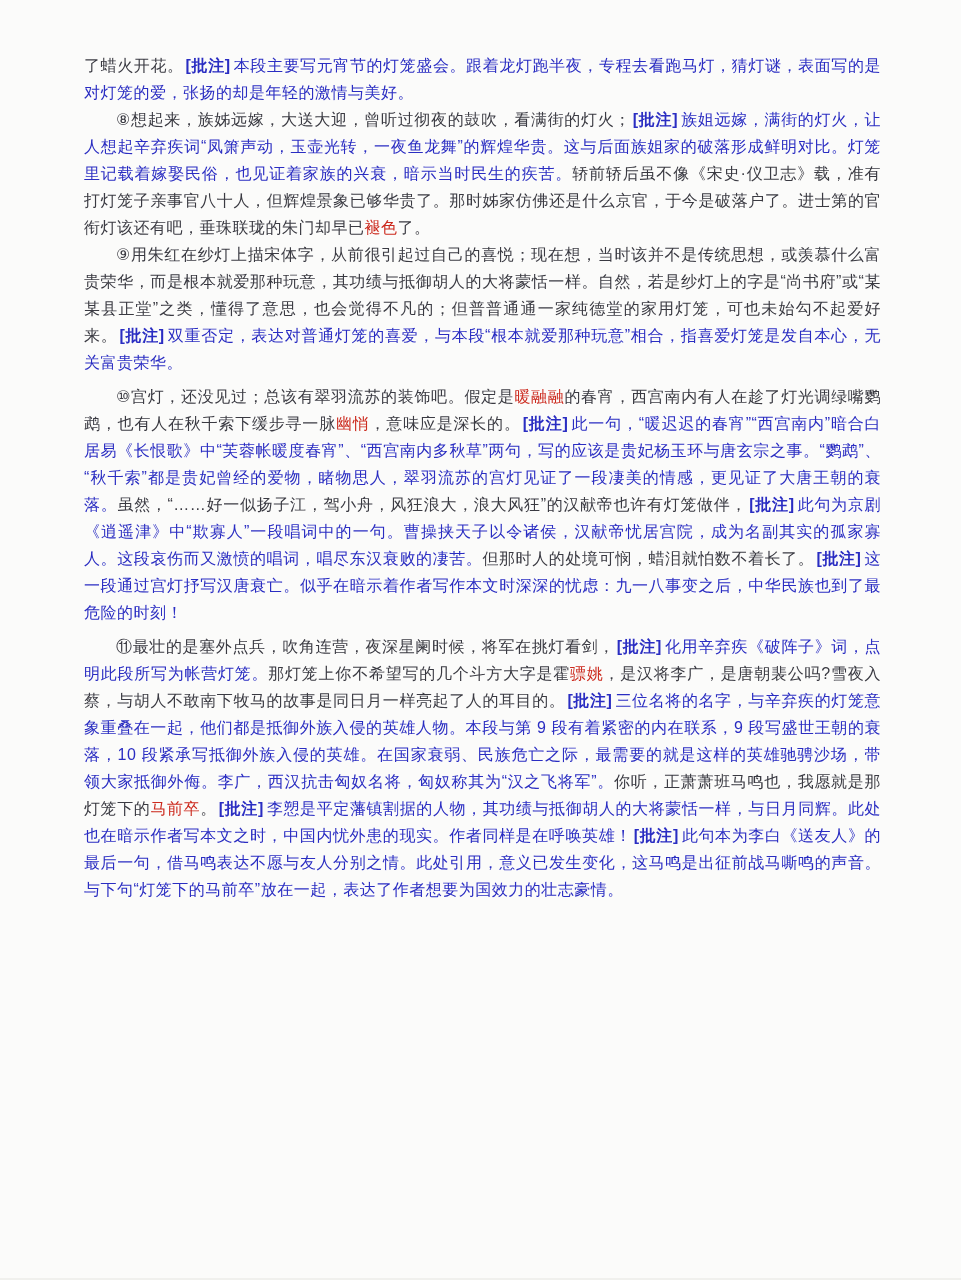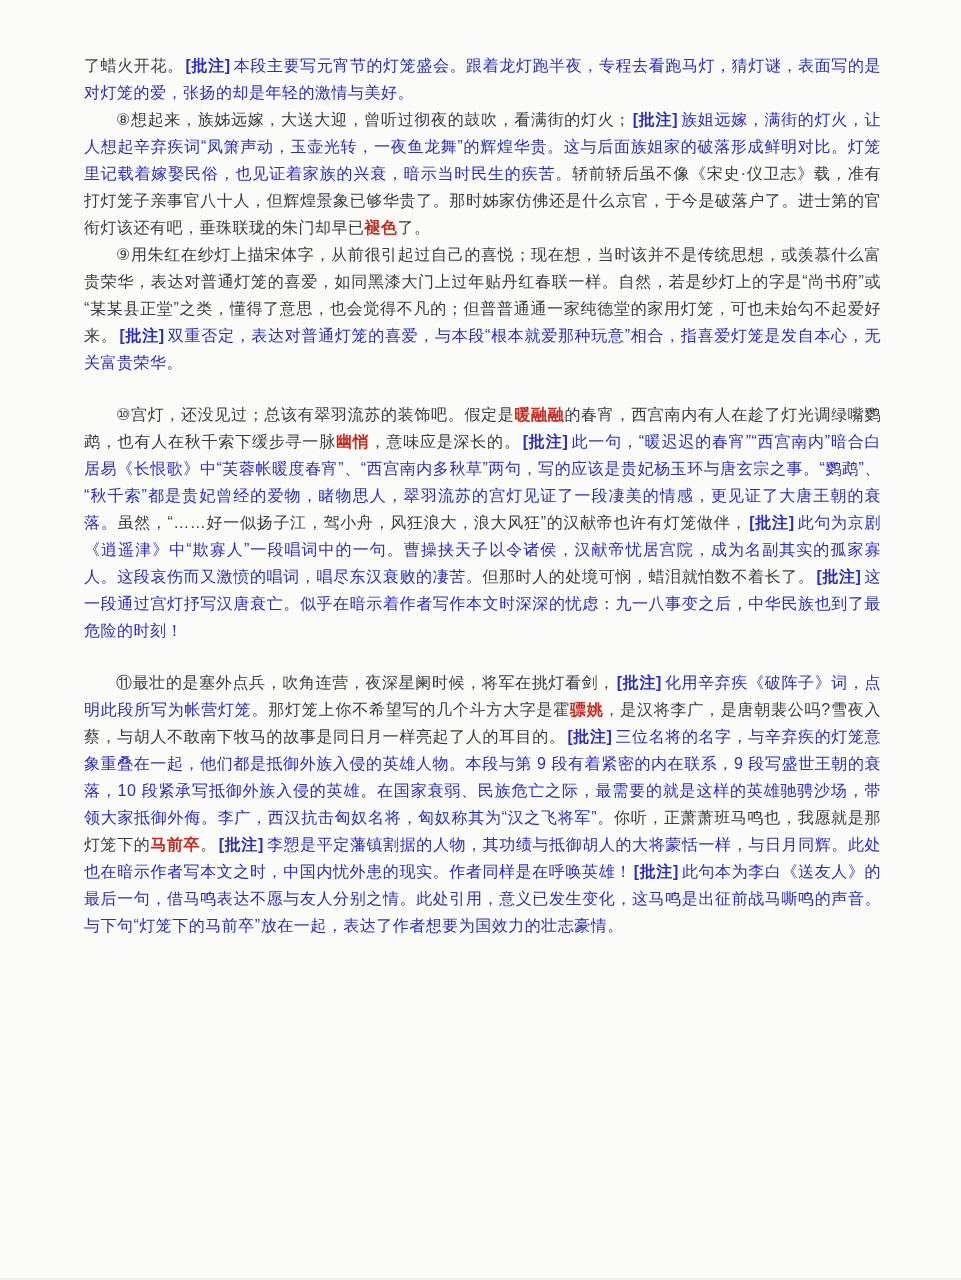--- a/index.html
+++ b/index.html
@@ -24,37 +24,37 @@
     font-size:16px;
     line-height:27px;
     text-align:justify;
     text-justify:inter-character;
     word-break:break-all;
     overflow-wrap:anywhere;
     color:var(--body,#3a3a42);
     letter-spacing:0.5px;
   }
   p.para.indent{ text-indent:2em; }
-  p.para.spaced{ margin-top:25px; }
+  p.para.spaced{ margin-top:7px; }
   .seg-t{ color:var(--body,#3a3a42); }
   .seg-n{ color:var(--note,#2a2dc2); }
   .seg-m{ color:var(--note,#2a2dc2); font-weight:bold; padding:0 3px 0 2px; }
-  .seg-r{ color:var(--hl,#cc2a1e); font-weight:bold; }
+  .seg-r{ color:var(--hl,#cc2a1e); font-weight:normal; }
   .bottom-edge{
     position:absolute;
     left:0;bottom:0;
     width:961px;height:2px;
     background:#f0f0ed;
   }
 </style>
 </head>
 <body>
 
 <div class="page">
   <div class="text-column" id="doc">
       <p class="para"><span class="seg-t">了蜡火开花。</span><span class="seg-m">[批注]</span><span class="seg-n">本段主要写元宵节的灯笼盛会。跟着龙灯跑半夜，专程去看跑马灯，猜灯谜，表面写的是对灯笼的爱，张扬的却是年轻的激情与美好。</span></p>
       <p class="para indent"><span class="seg-t">⑧想起来，族姊远嫁，大送大迎，曾听过彻夜的鼓吹，看满街的灯火；</span><span class="seg-m">[批注]</span><span class="seg-n">族姐远嫁，满街的灯火，让人想起辛弃疾词“凤箫声动，玉壶光转，一夜鱼龙舞”的辉煌华贵。这与后面族姐家的破落形成鲜明对比。灯笼里记载着嫁娶民俗，也见证着家族的兴衰，暗示当时民生的疾苦。</span><span class="seg-t">轿前轿后虽不像《宋史·仪卫志》载，准有打灯笼子亲事官八十人，但辉煌景象已够华贵了。那时姊家仿佛还是什么京官，于今是破落户了。进士第的官衔灯该还有吧，垂珠联珑的朱门却早已</span><span class="seg-r">褪色</span><span class="seg-t">了。</span></p>
-      <p class="para indent"><span class="seg-t">⑨用朱红在纱灯上描宋体字，从前很引起过自己的喜悦；现在想，当时该并不是传统思想，或羡慕什么富贵荣华，表达对普通灯笼的喜爱，如同黑漆大门上过年贴丹红春联一样。自然，若是纱灯上的字是“尚书府”或“某某县正堂”之类，懂得了意思，也会觉得不凡的；但普普通通一家纯德堂的家用灯笼，可也未始勾不起爱好来。</span><span class="seg-m">[批注]</span><span class="seg-n">双重否定，表达对普通灯笼的喜爱，与本段“根本就爱那种玩意”相合，指喜爱灯笼是发自本心，无关富贵荣华。</span></p>
+      <p class="para indent"><span class="seg-t">⑨用朱红在纱灯上描宋体字，从前很引起过自己的喜悦；现在想，当时该并不是传统思想，或羡慕什么富贵荣华，而是根本就爱那种玩意，其功绩与抵御胡人的大将蒙恬一样。自然，若是纱灯上的字是“尚书府”或“某某县正堂”之类，懂得了意思，也会觉得不凡的；但普普通通一家纯德堂的家用灯笼，可也未始勾不起爱好来。</span><span class="seg-m">[批注]</span><span class="seg-n">双重否定，表达对普通灯笼的喜爱，与本段“根本就爱那种玩意”相合，指喜爱灯笼是发自本心，无关富贵荣华。</span></p>
       <p class="para indent spaced"><span class="seg-t">⑩宫灯，还没见过；总该有翠羽流苏的装饰吧。假定是</span><span class="seg-r">暖融融</span><span class="seg-t">的春宵，西宫南内有人在趁了灯光调绿嘴鹦鹉，也有人在秋千索下缓步寻一脉</span><span class="seg-r">幽悄</span><span class="seg-t">，意味应是深长的。</span><span class="seg-m">[批注]</span><span class="seg-n">此一句，“暖迟迟的春宵”“西宫南内”暗合白居易《长恨歌》中“芙蓉帐暖度春宵”、“西宫南内多秋草”两句，写的应该是贵妃杨玉环与唐玄宗之事。“鹦鹉”、“秋千索”都是贵妃曾经的爱物，睹物思人，翠羽流苏的宫灯见证了一段凄美的情感，更见证了大唐王朝的衰落。</span><span class="seg-t">虽然，“……好一似扬子江，驾小舟，风狂浪大，浪大风狂”的汉献帝也许有灯笼做伴，</span><span class="seg-m">[批注]</span><span class="seg-n">此句为京剧《逍遥津》中“欺寡人”一段唱词中的一句。曹操挟天子以令诸侯，汉献帝忧居宫院，成为名副其实的孤家寡人。这段哀伤而又激愤的唱词，唱尽东汉衰败的凄苦。</span><span class="seg-t">但那时人的处境可悯，蜡泪就怕数不着长了。</span><span class="seg-m">[批注]</span><span class="seg-n">这一段通过宫灯抒写汉唐衰亡。似乎在暗示着作者写作本文时深深的忧虑：九一八事变之后，中华民族也到了最危险的时刻！</span></p>
       <p class="para indent spaced"><span class="seg-t">⑪最壮的是塞外点兵，吹角连营，夜深星阑时候，将军在挑灯看剑，</span><span class="seg-m">[批注]</span><span class="seg-n">化用辛弃疾《破阵子》词，点明此段所写为帐营灯笼。</span><span class="seg-t">那灯笼上你不希望写的几个斗方大字是霍</span><span class="seg-r">骠姚</span><span class="seg-t">，是汉将李广，是唐朝裴公吗?雪夜入蔡，与胡人不敢南下牧马的故事是同日月一样亮起了人的耳目的。</span><span class="seg-m">[批注]</span><span class="seg-n">三位名将的名字，与辛弃疾的灯笼意象重叠在一起，他们都是抵御外族入侵的英雄人物。本段与第 9 段有着紧密的内在联系，9 段写盛世王朝的衰落，10 段紧承写抵御外族入侵的英雄。在国家衰弱、民族危亡之际，最需要的就是这样的英雄驰骋沙场，带领大家抵御外侮。李广，西汉抗击匈奴名将，匈奴称其为“汉之飞将军”。</span><span class="seg-t">你听，正萧萧班马鸣也，我愿就是那灯笼下的</span><span class="seg-r">马前卒</span><span class="seg-t">。</span><span class="seg-m">[批注]</span><span class="seg-n">李愬是平定藩镇割据的人物，其功绩与抵御胡人的大将蒙恬一样，与日月同辉。此处也在暗示作者写本文之时，中国内忧外患的现实。作者同样是在呼唤英雄！</span><span class="seg-m">[批注]</span><span class="seg-n">此句本为李白《送友人》的最后一句，借马鸣表达不愿与友人分别之情。此处引用，意义已发生变化，这马鸣是出征前战马嘶鸣的声音。与下句“灯笼下的马前卒”放在一起，表达了作者想要为国效力的壮志豪情。</span></p>
     </div>
   <div class="bottom-edge"></div>
 </div>
 
 </body></html>

